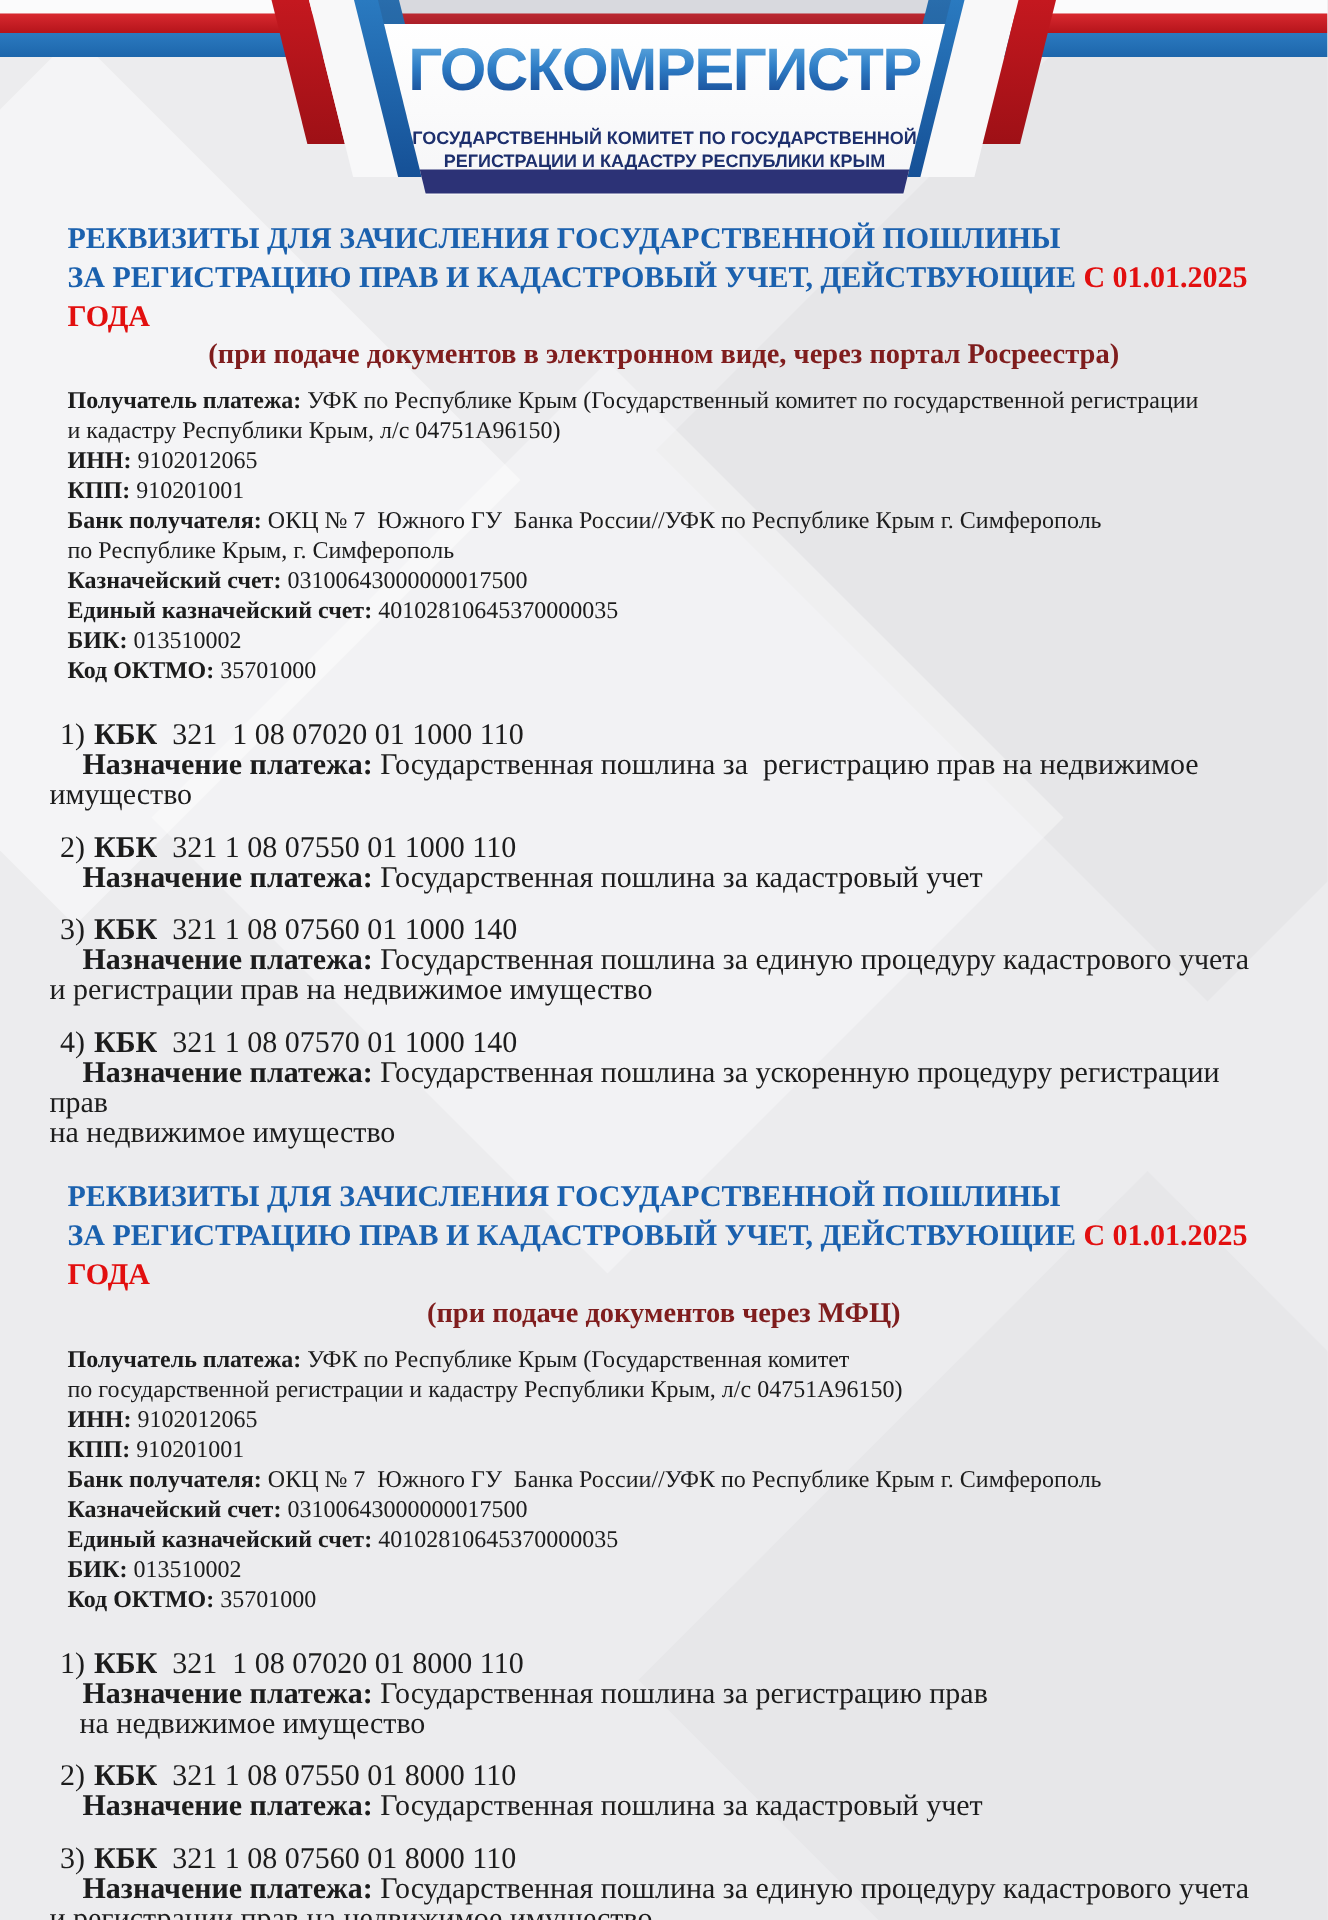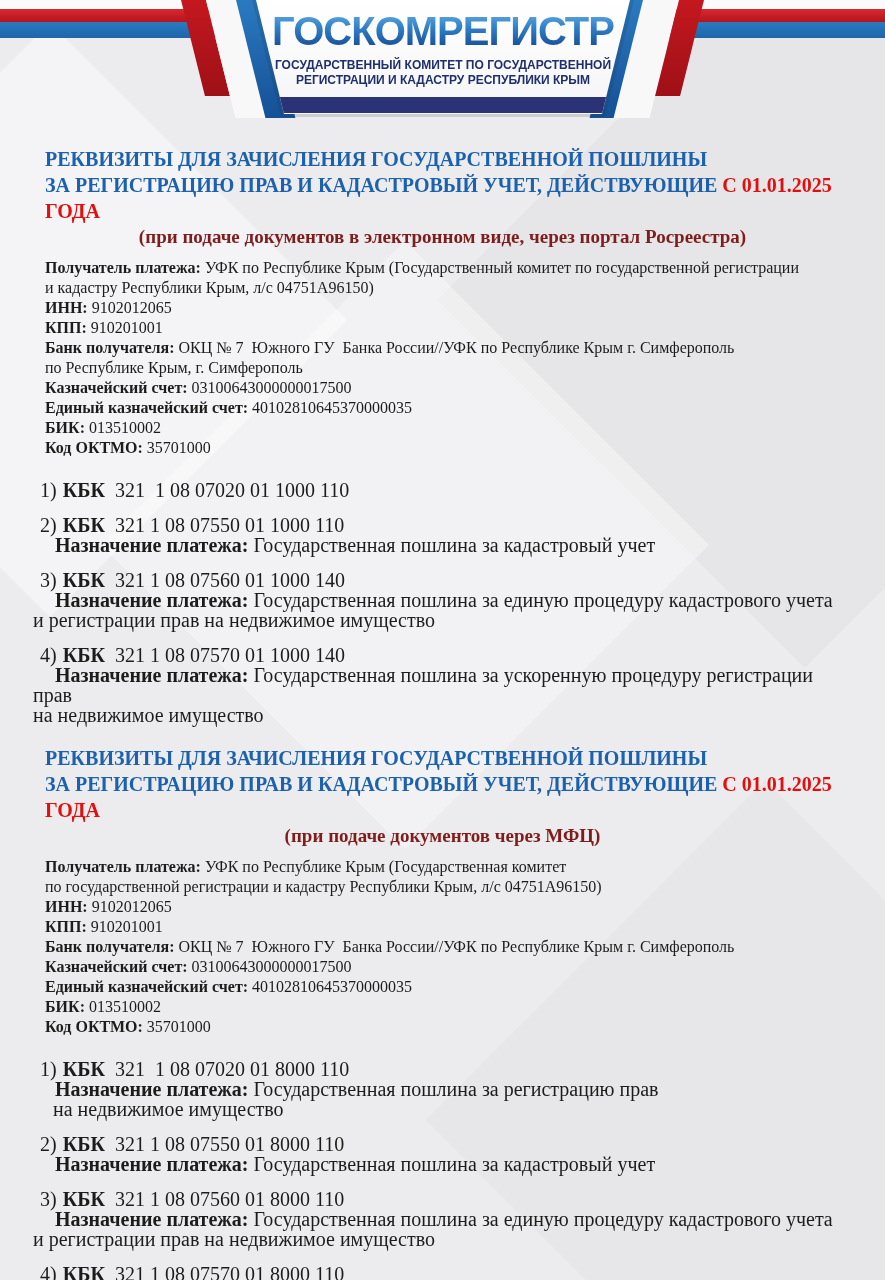--- a/index.html
+++ b/index.html
@@ -24,37 +24,37 @@
   .hs-red   { top:9px;  height:13px; background:linear-gradient(180deg,#d8292f,#b5141b); }
   .hs-blue  { top:22px; height:16px; background:linear-gradient(180deg,#2b7ac0,#1d66ab); }
   .dg { position:absolute; top:0; transform-origin:0 0; }
   .dg-red-l   { left:181px; width:25px; height:96px;  transform:skewX(14deg);  background:linear-gradient(180deg,#c4181f,#9e1016); }
   .dg-white-l { left:206px; width:36px; height:118px; transform:skewX(14deg);  background:#f8f8f9; }
   .dg-blue-l  { left:236px; width:30px; height:118px; transform:skewX(14deg);  background:linear-gradient(180deg,#2a7ac0,#155096); }
   .dg-blue-r  { left:619px; width:30px; height:118px; transform:skewX(-14deg); background:linear-gradient(180deg,#2a7ac0,#155096); }
   .dg-white-r { left:643px; width:36px; height:118px; transform:skewX(-14deg); background:#f8f8f9; }
   .dg-red-r   { left:679px; width:25px; height:96px;  transform:skewX(-14deg); background:linear-gradient(180deg,#c4181f,#9e1016); }
   .banner {
-    position:absolute; left:256px; top:0; width:374px; height:114px;
+    position:absolute; left:256px; top:16px; width:374px; height:114px;
     background:linear-gradient(180deg,#ffffff 0%,#f5f5f7 100%);
     clip-path:polygon(0 0, 100% 0, calc(100% - 28px) 100%, 28px 100%);
     text-align:center;
   }
   .banner-shadow { position:absolute; left:252px; top:0; width:382px; height:117px;
     clip-path:polygon(0 0, 100% 0, calc(100% - 29px) 100%, 29px 100%);
     background:rgba(40,45,70,.16); }
   .org-name {
     margin-top:9px;
     font-family:"Liberation Sans", sans-serif; font-weight:bold;
     font-size:40px; line-height:44px; letter-spacing:-1px;
     background:linear-gradient(180deg,#6ab2e4 0%,#2e7dc6 45%,#123f8a 100%);
     -webkit-background-clip:text; background-clip:text; color:transparent;
   }
   .org-sub {
-    margin-top:5px;
+    margin-top:16px;
     font-family:"Liberation Sans", sans-serif; font-weight:bold;
     font-size:12px; line-height:15px; color:#1d2f6d; white-space:pre-line;
   }
   .navy-bar { position:absolute; left:0; right:0; top:97px; height:16px; background:#2c3276; }
 
   
   main { position:relative; z-index:4; padding:28px 45px 0 45px; }
   section + section { margin-top:20px; }
   .sec-title {
     text-align:left; font-weight:bold;
@@ -117,20 +117,21 @@
         <div class="detail"><b class="dl">Банк получателя:</b> <span class="dv">ОКЦ № 7  Южного ГУ  Банка России//УФК по Республике Крым г. Симферополь
 по Республике Крым, г. Симферополь</span></div>
         <div class="detail"><b class="dl">Казначейский счет:</b> <span class="dv">03100643000000017500</span></div>
         <div class="detail"><b class="dl">Единый казначейский счет:</b> <span class="dv">40102810645370000035</span></div>
         <div class="detail"><b class="dl">БИК:</b> <span class="dv">013510002</span></div>
         <div class="detail"><b class="dl">Код ОКТМО:</b> <span class="dv">35701000</span></div>
       </div>
     <ol class="kbk-list">
         <li class="kbk">
     <div class="kbk-line"><span class="kbk-num">1)</span><b class="kbk-label">КБК</b><span class="kbk-code dv">321  1 08 07020 01 1000 110</span></div>
+    <div class="kbk-purpose"><b>Назначение платежа:</b><span class="dv">Государственная пошлина за  регистрацию прав на недвижимое имущество</span></div>
   </li>
         <li class="kbk">
     <div class="kbk-line"><span class="kbk-num">2)</span><b class="kbk-label">КБК</b><span class="kbk-code dv">321 1 08 07550 01 1000 110</span></div>
     <div class="kbk-purpose"><b>Назначение платежа:</b><span class="dv">Государственная пошлина за кадастровый учет</span></div>
   </li>
         <li class="kbk">
     <div class="kbk-line"><span class="kbk-num">3)</span><b class="kbk-label">КБК</b><span class="kbk-code dv">321 1 08 07560 01 1000 140</span></div>
     <div class="kbk-purpose"><b>Назначение платежа:</b><span class="dv">Государственная пошлина за единую процедуру кадастрового учета
 и регистрации прав на недвижимое имущество</span></div>
   </li>

